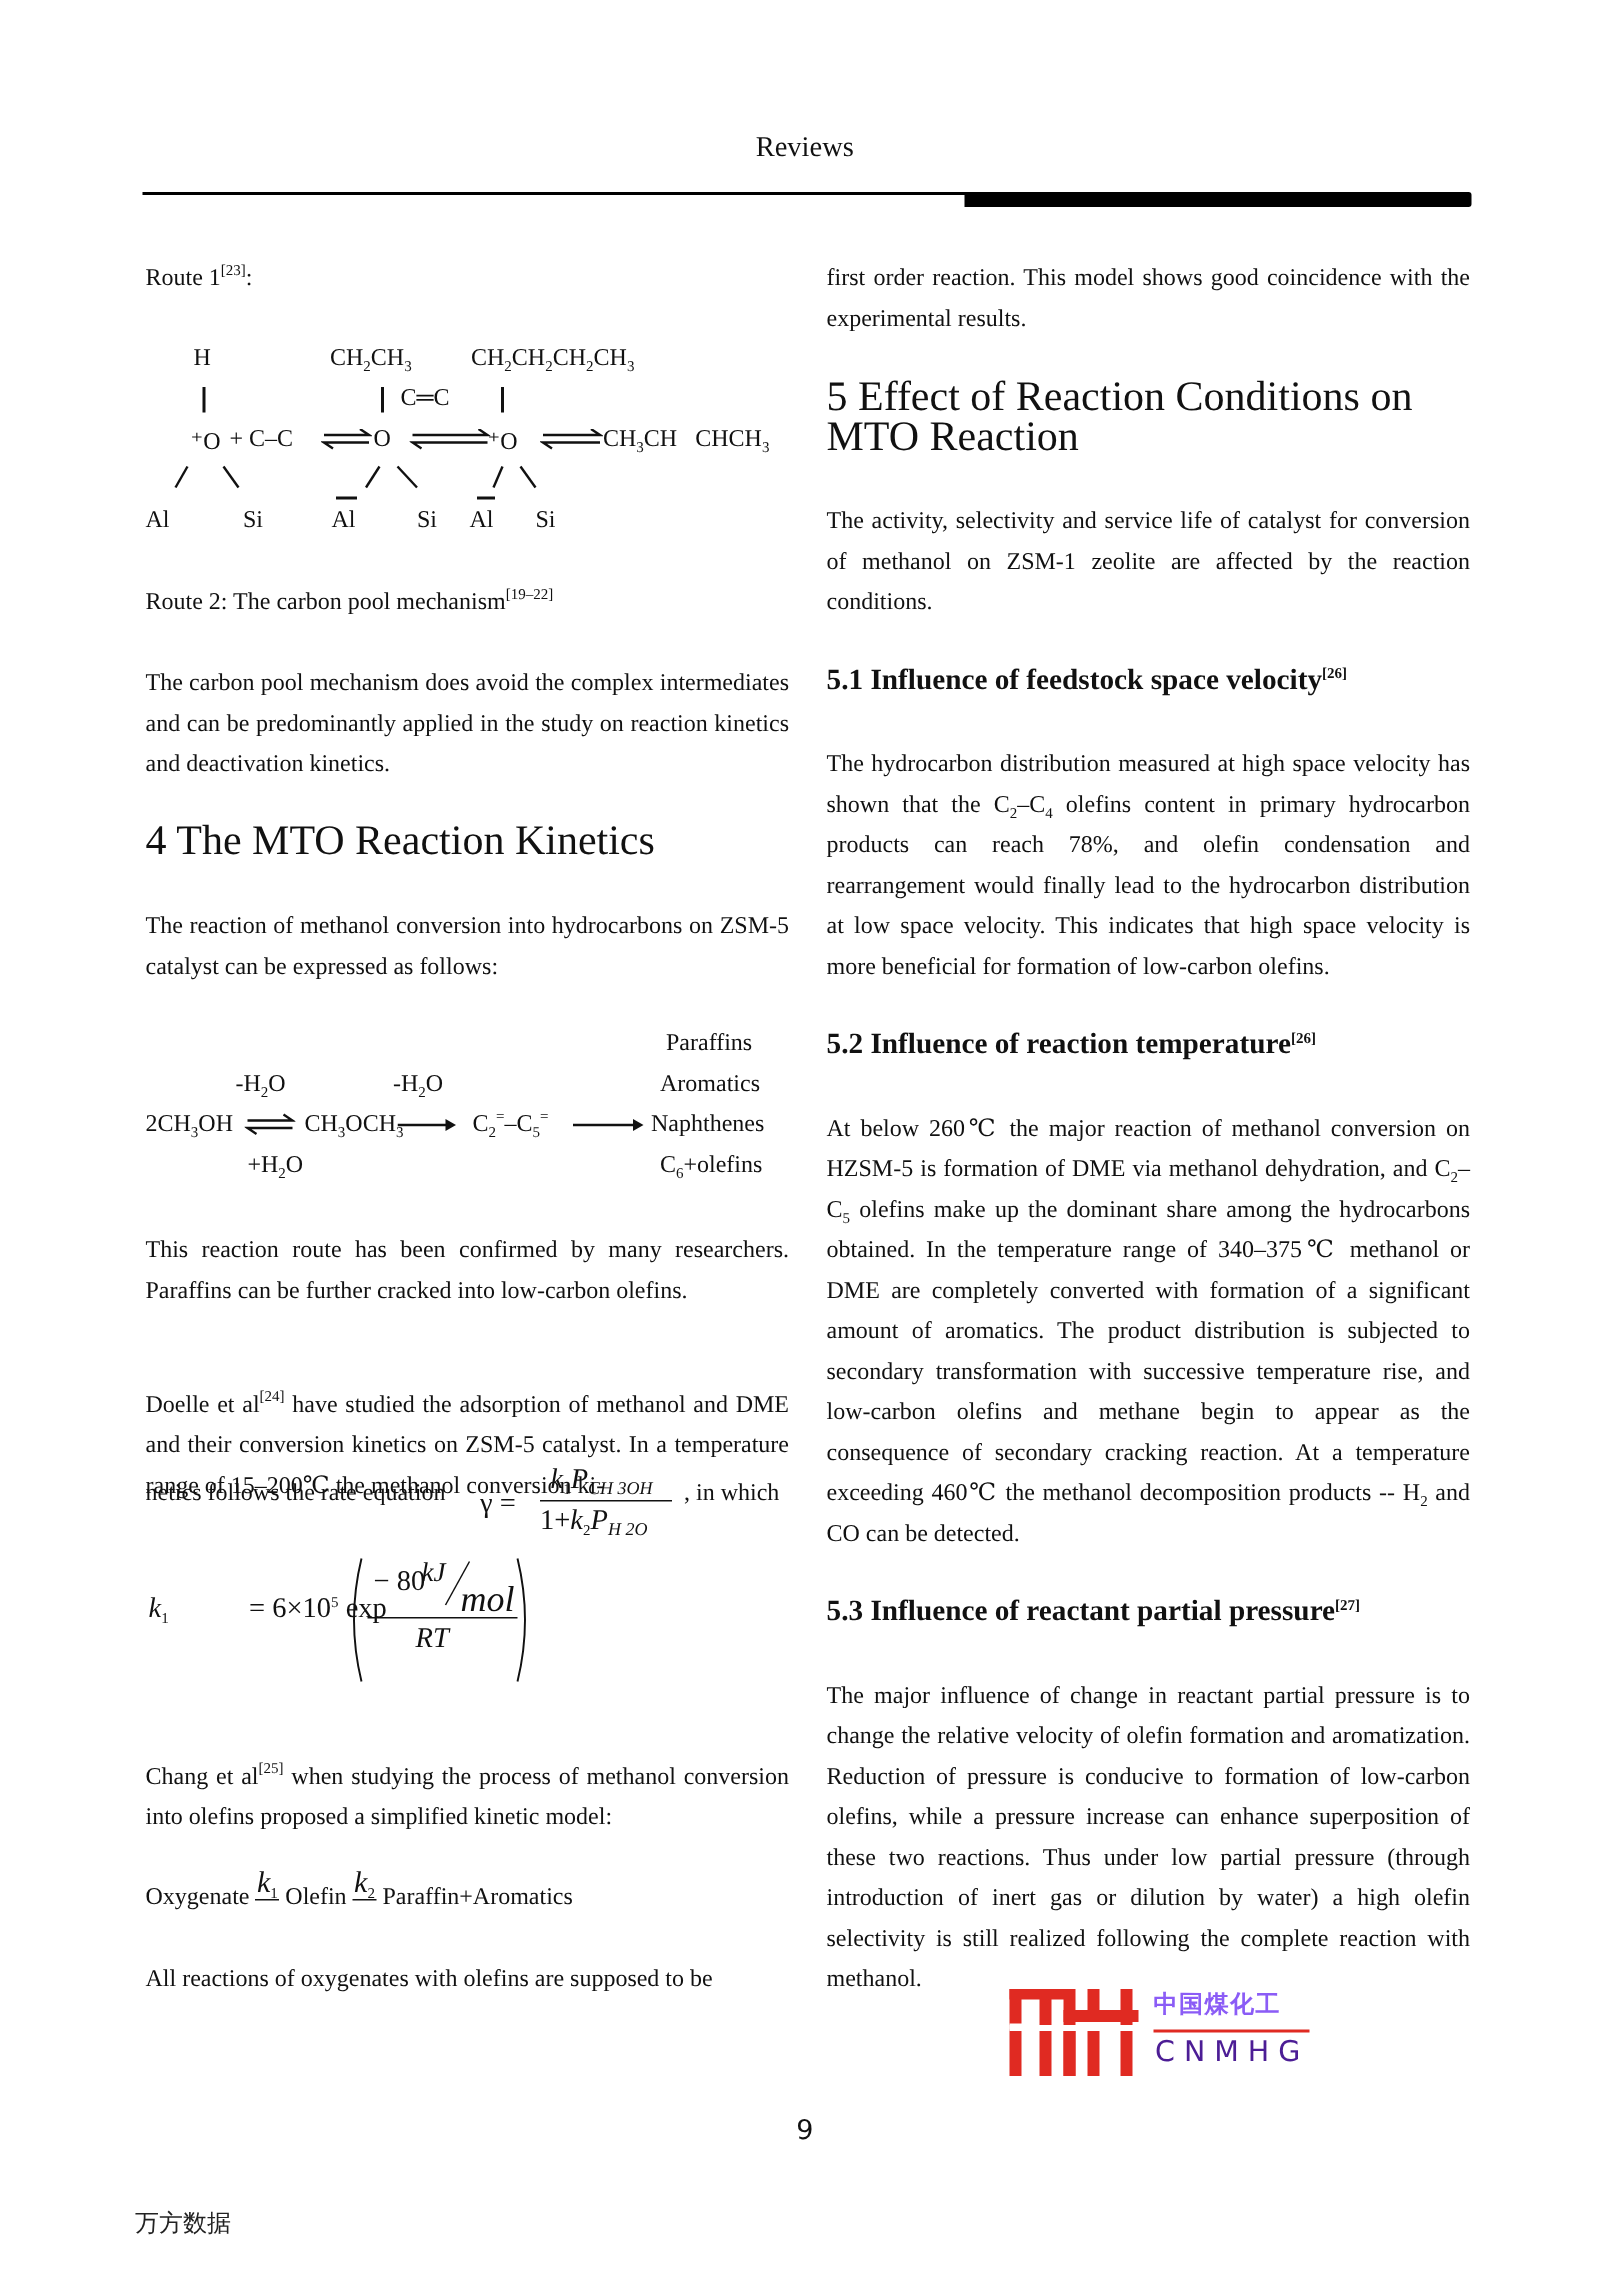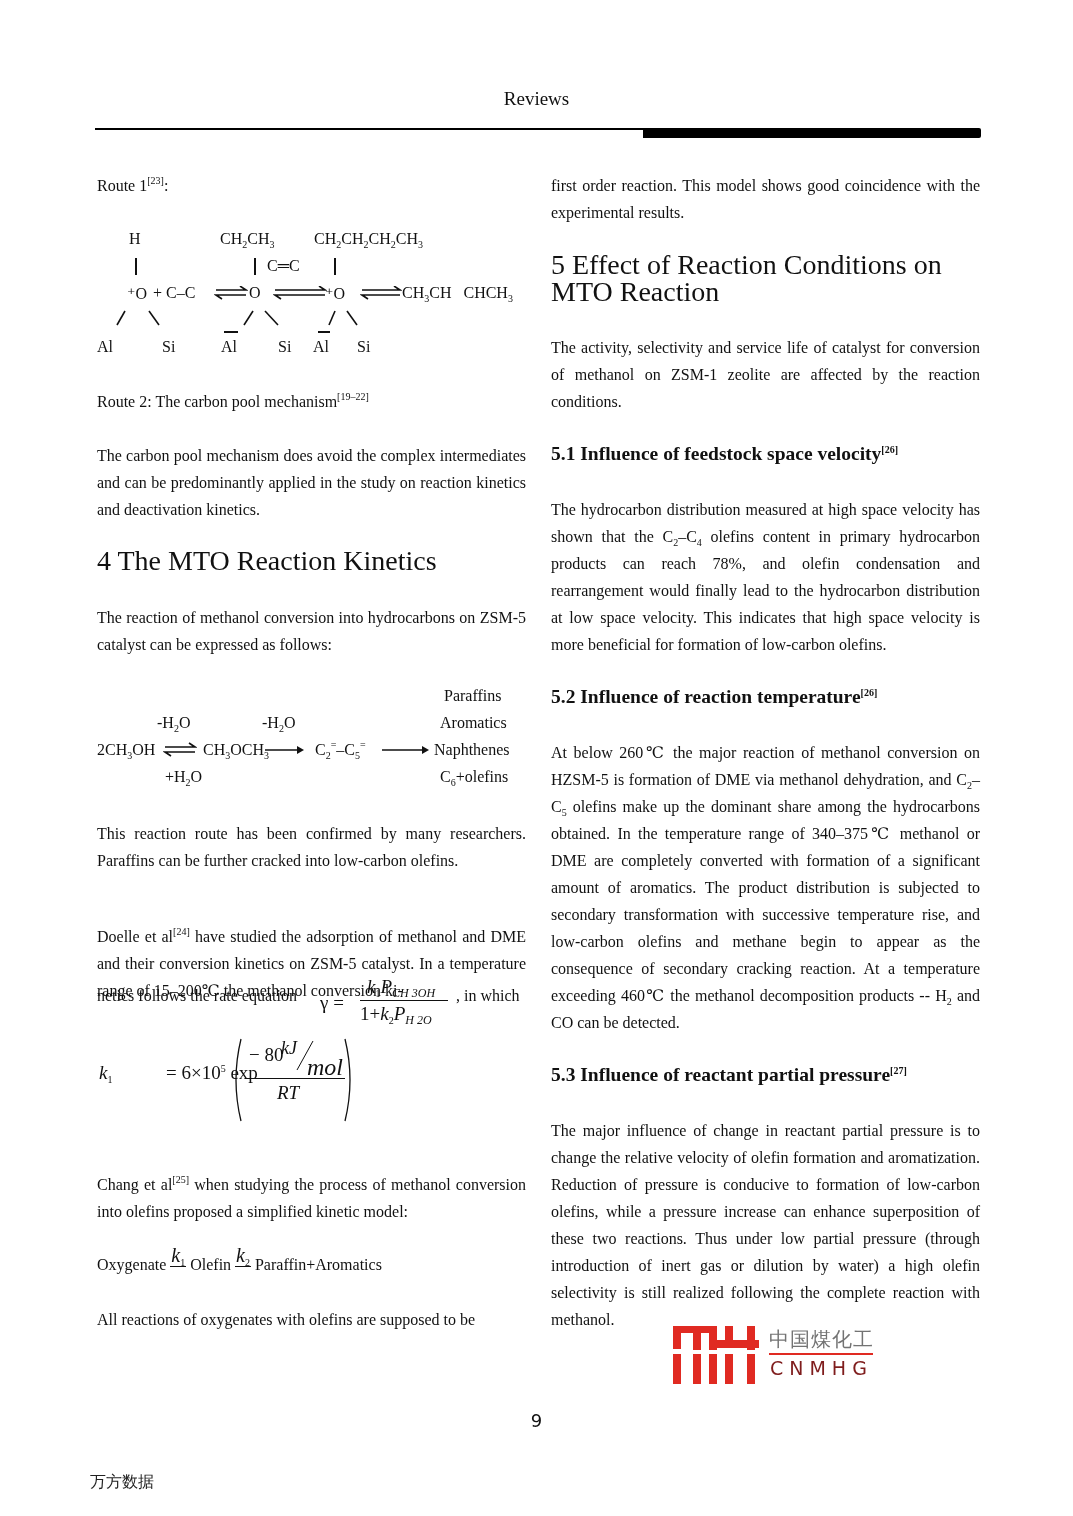--- a/index.html
+++ b/index.html
@@ -213,19 +213,19 @@
   <div class="abs logo-red" style="left:20px;top:0;width:8px;height:58px;"></div>
   <div class="abs logo-red" style="left:26px;top:0;width:14px;height:7px;"></div>
   <div class="abs logo-red" style="left:36px;top:0;width:8px;height:58px;"></div>
   <div class="abs logo-red" style="left:36px;top:14px;width:50px;height:8px;"></div>
   <div class="abs logo-red" style="left:52px;top:0;width:8px;height:22px;"></div>
   <div class="abs logo-red" style="left:52px;top:28px;width:8px;height:30px;"></div>
   <div class="abs logo-red" style="left:36px;top:28px;width:8px;height:30px;"></div>
   <div class="abs logo-red" style="left:74px;top:0;width:8px;height:58px;"></div>
   <div class="abs logo-red" style="left:60px;top:14px;width:22px;height:8px;"></div>
   <div class="abs" style="left:0;top:24px;width:90px;height:4px;background:#fff;"></div>
-  <span class="abs cn" style="left:96px;top:0;font-size:20px;color:#737373;letter-spacing:1px;">中国煤化工</span>
+  <span class="abs cn" style="left:96px;top:0;font-size:16px;color:#8b5cf6;letter-spacing:1px;font-weight:bold;">中国煤化工</span>
   <div class="abs logo-red" style="left:96px;top:27px;width:104px;height:2px;"></div>
-  <span class="abs cn" style="left:97px;top:31px;font-size:19px;color:#7f1d1d;letter-spacing:6px;">CNMHG</span>
+  <span class="abs cn" style="left:97px;top:31px;font-size:19px;color:#4c1d95;letter-spacing:6px;">CNMHG</span>
 </div>
 
 <div class="abs pagenum">9</div>
 <div class="abs footer">万方数据</div>
 
 </body></html>

